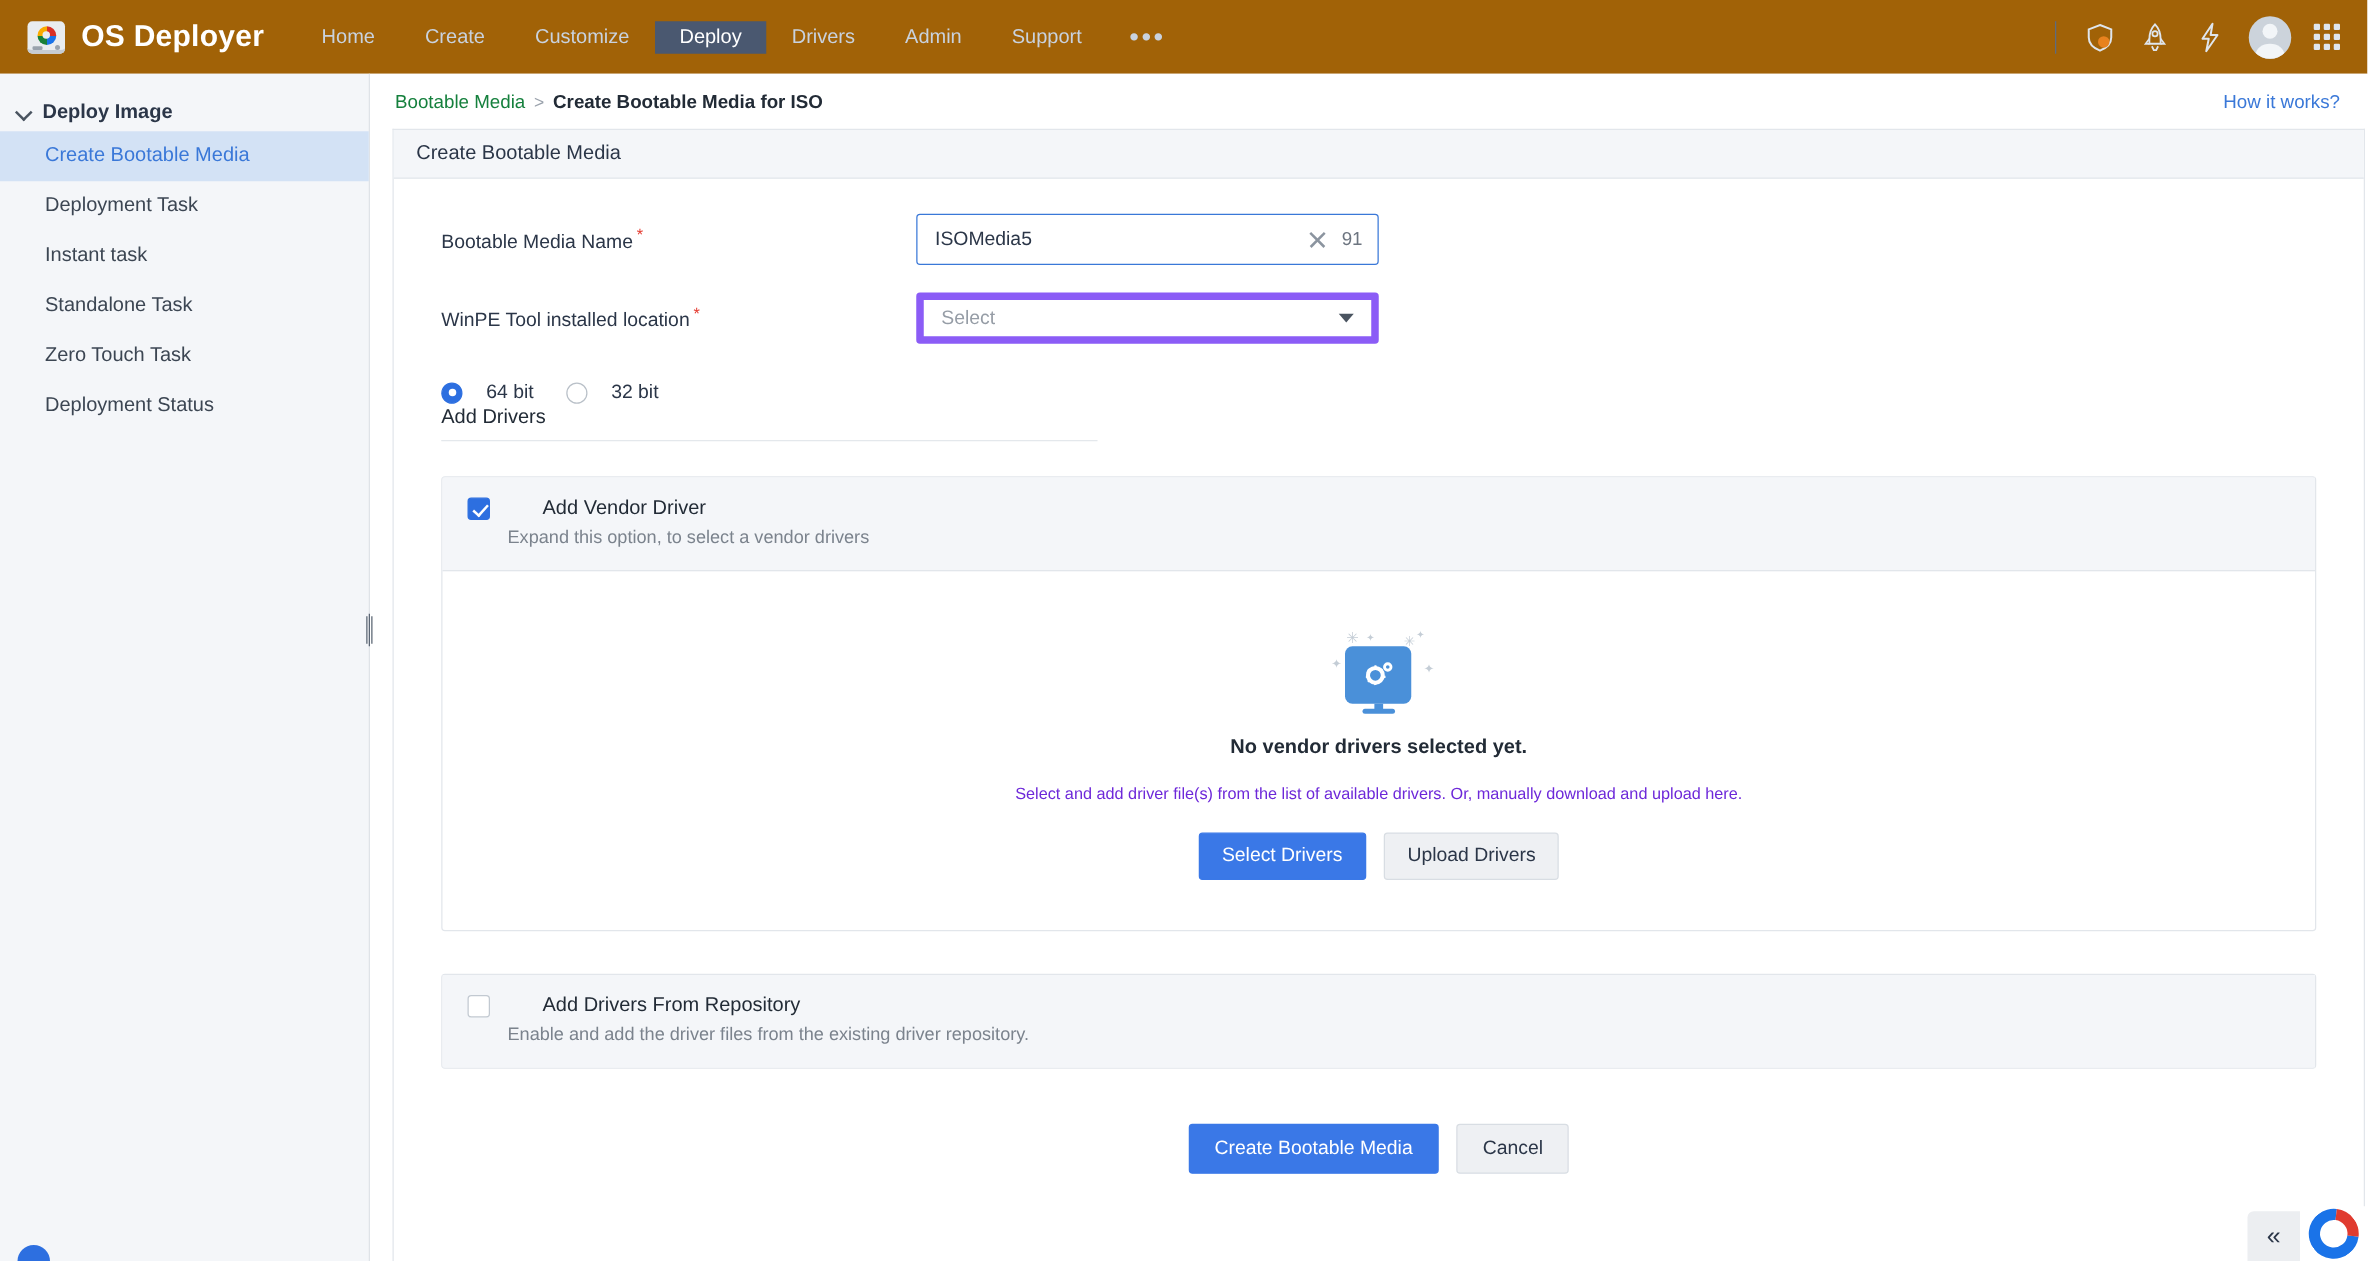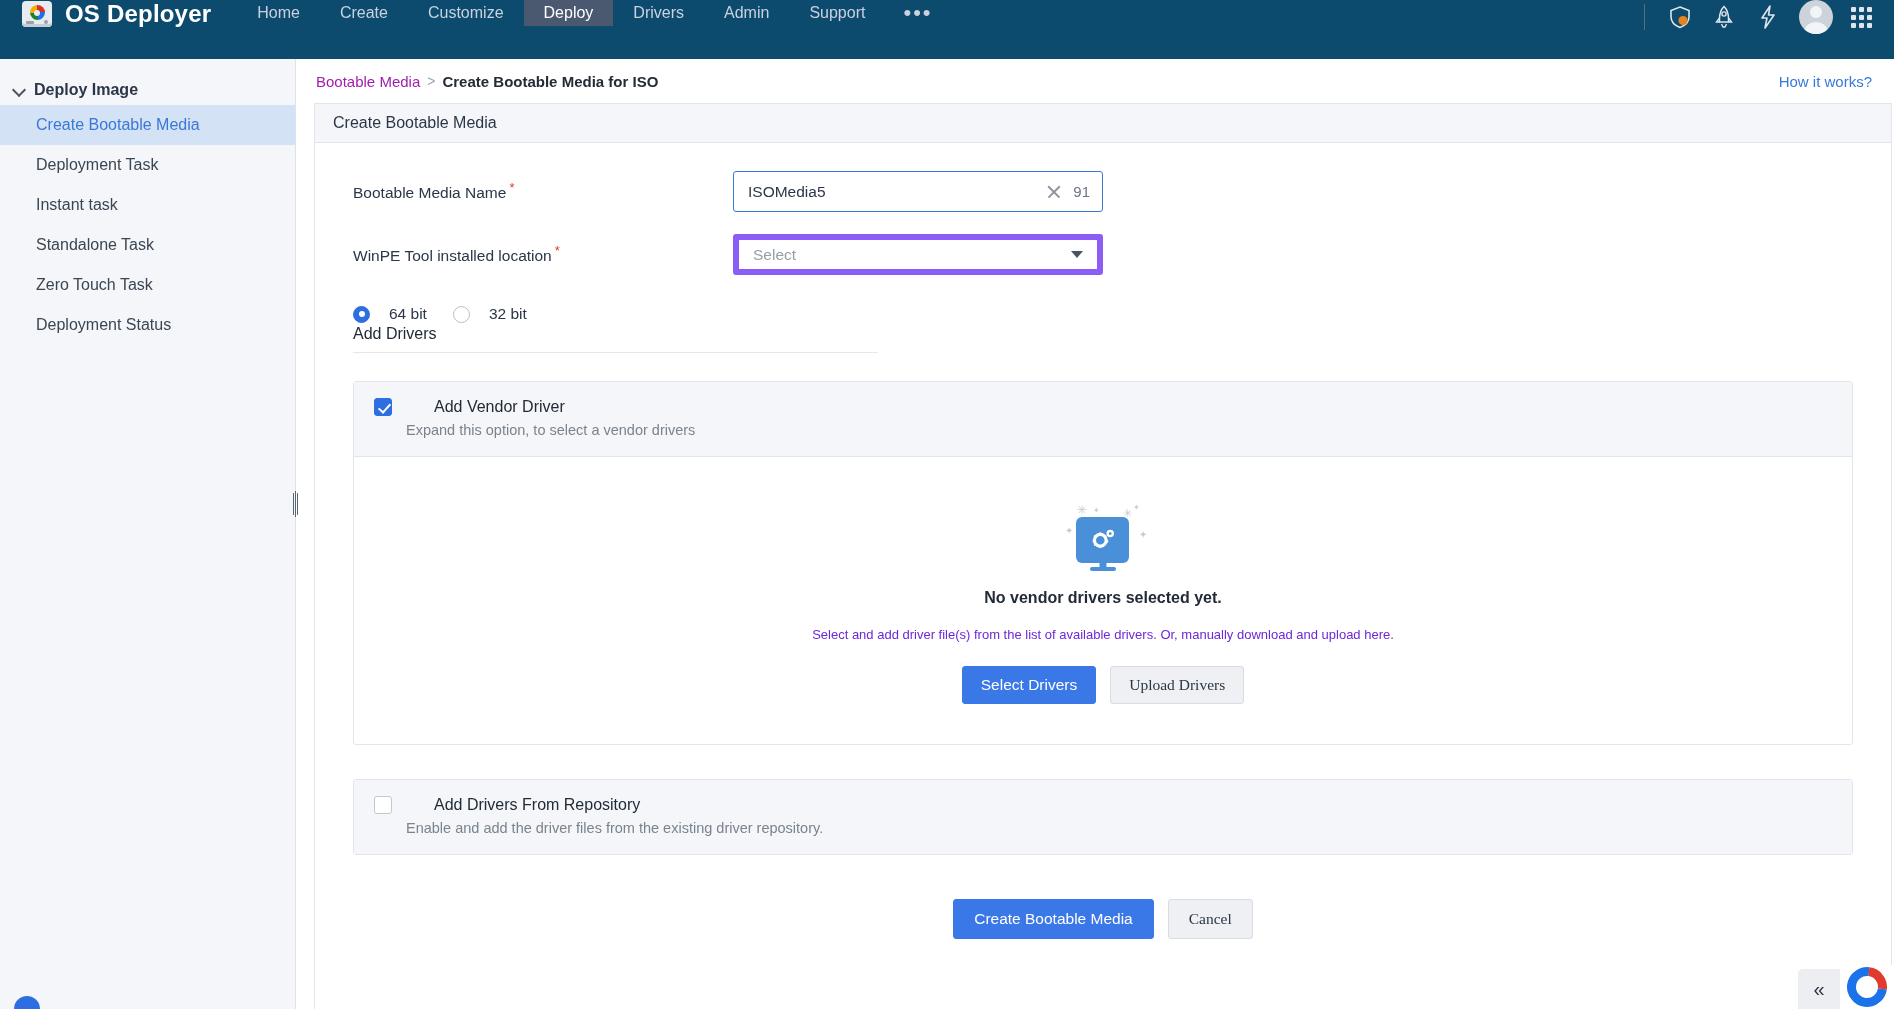--- a/index.html
+++ b/index.html
@@ -7,23 +7,23 @@
     width: 1894px; height: 1009px;
     overflow: hidden;
     font-family: "Liberation Sans", sans-serif;
     background: #ffffff;
     color: #222b36;
   }
 
   
   .topnav {
     height: 59px;
-    background: #0c4a6e;
+    background: #a16207;
     display: flex;
-    align-items: flex-start;
+    align-items: center;
     position: relative;
   }
   .brand {
     display: flex; align-items: center; gap: 13px;
     padding: 0 26px 0 22px;
   }
   .brand-logo {
     width: 30px; height: 26px;
     background: #e9ecef;
     border-radius: 4px;
@@ -129,21 +129,21 @@
   }
   .resizer i { display: block; width: 1px; height: 22px; background: #5a6573; }
   .resizer i:nth-child(2) { height: 26px; }
 
   
   .main { flex: 1; background: #ffffff; display: flex; flex-direction: column; min-width: 0; }
   .crumbbar {
     height: 44px; display: flex; align-items: center;
     padding: 0 22px 0 20px;
   }
-  .crumb { font-size: 15px; color: #a21caf; cursor: pointer; }
+  .crumb { font-size: 15px; color: #15803d; cursor: pointer; }
   .crumb-sep { margin: 0 7px; color: #9aa2ac; font-size: 14px; }
   .crumb-cur { font-size: 15px; color: #222b36; font-weight: bold; }
   .howlink { margin-left: auto; color: #3a78d8; font-size: 15px; cursor: pointer; }
 
   .panel {
     margin: 0 2px 0 18px;
     border: 1px solid #e2e6eb;
     border-bottom: none;
     flex: 1;
     display: flex; flex-direction: column;
@@ -278,21 +278,21 @@
   .empty-t2 { font-size: 13px; color: #6d28d9; margin-top: 20px; }
   .empty-btns { display: flex; gap: 14px; margin-top: 24px; }
 
   .btn {
     height: 38px; padding: 0 18px;
     border-radius: 3px; font-size: 15.5px; font-family: inherit;
     border: 1px solid transparent; cursor: pointer;
     display: inline-flex; align-items: center; justify-content: center;
   }
   .btn-primary { background: #3a78e7; color: #fff; border-color: #3a78e7; }
-  .btn-default { background: #eef0f3; color: #2b3648; border-color: #d8dde3; font-family: Liberation Serif, serif; }
+  .btn-default { background: #eef0f3; color: #2b3648; border-color: #d8dde3; }
 
   .footer-btns {
     display: flex; justify-content: center; gap: 14px;
     margin-top: 44px;
   }
   .footer-btns .btn { height: 40px; padding: 0 20px; }
 
   
   .fab {
     position: absolute; right: 0px; bottom: 0px;

